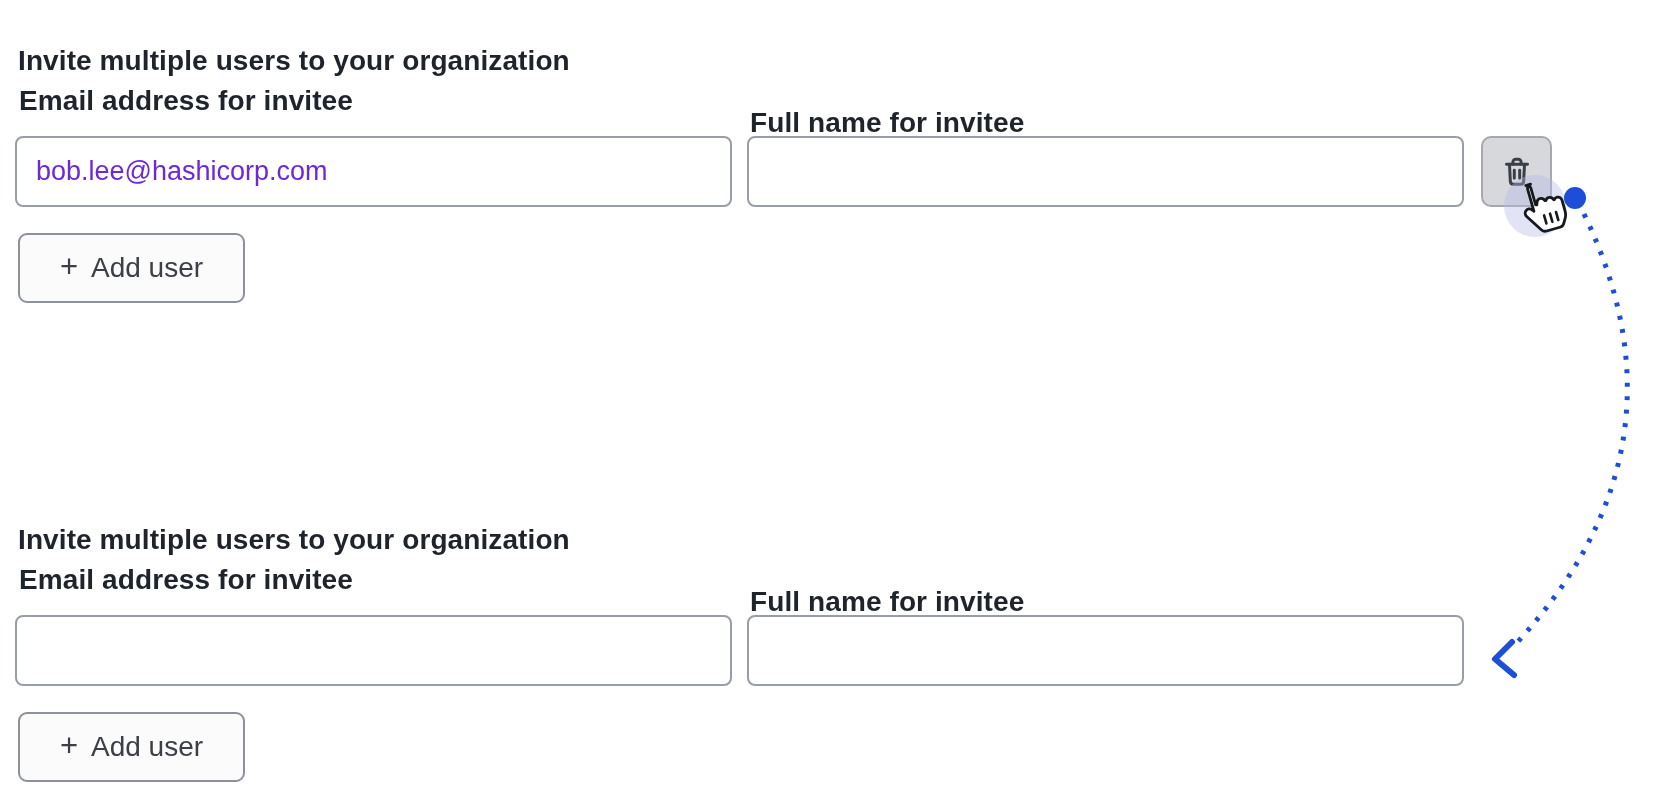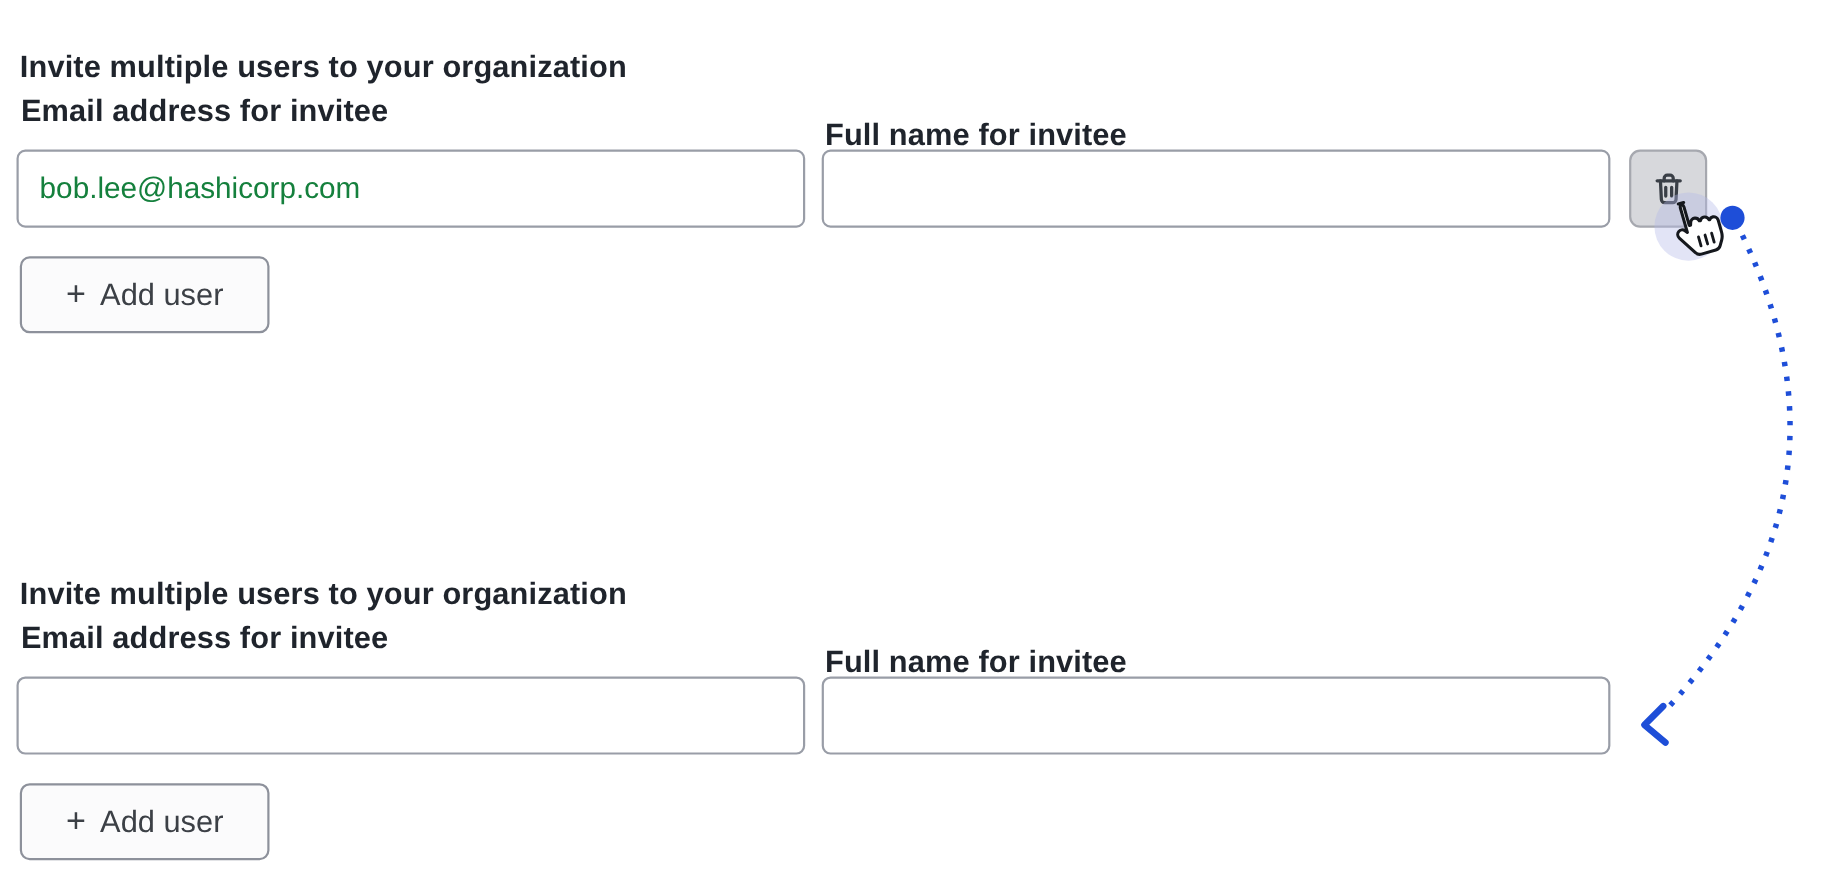--- a/index.html
+++ b/index.html
@@ -31,21 +31,21 @@
     line-height: 1; letter-spacing: 0.1px;
   }
   .email-label { left: 19px; }
   .name-label  { left: 750px; margin-top: 22px; }
   .text-input {
     position: absolute; top: 112px; height: 71px;
     border: 2px solid var(--input-border);
     border-radius: 8px;
     background: #ffffff;
     font-family: inherit;
-    font-size: 27px; color: #15803d;
+    font-size: 27px; color: #6d28d9;
     padding: 0 19px;
     outline: none;
   }
   .email-input { left: 15px;  width: 717px; }
   .name-input  { left: 747px; width: 717px; }
   .add-user-btn {
     position: absolute; top: 209px; left: 18px;
     width: 227px; height: 70px;
     border: 2px solid #8d919b;
     border-radius: 9px;

